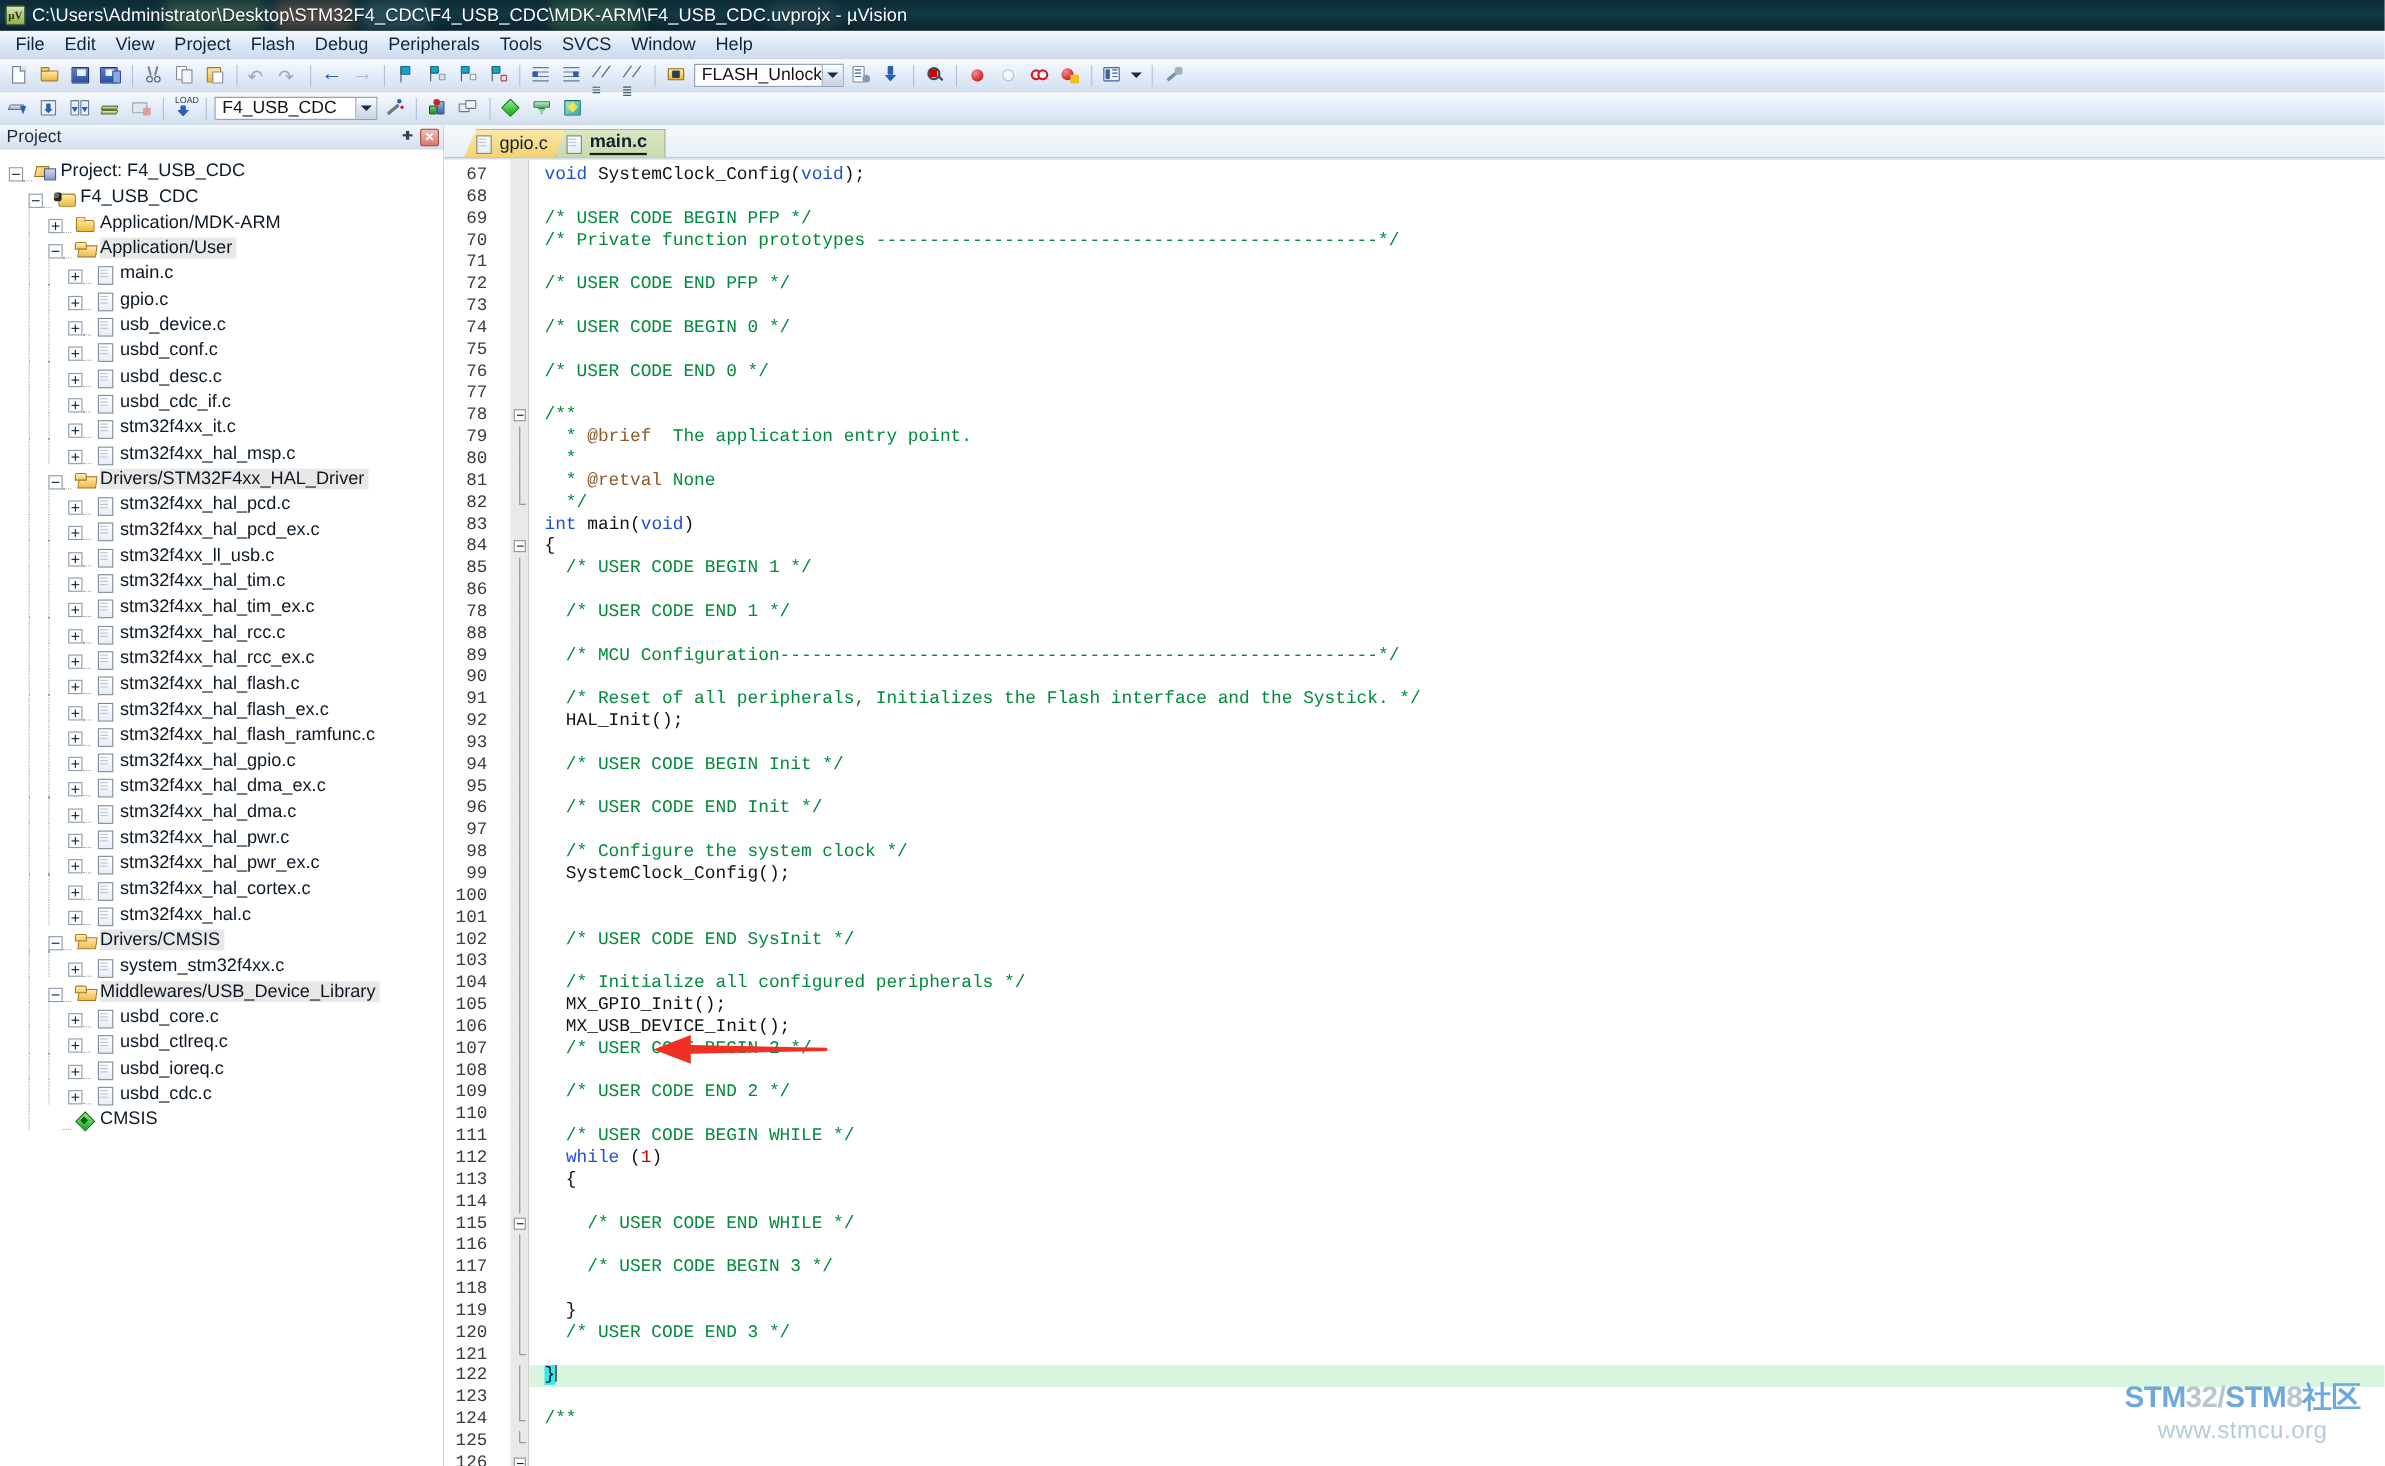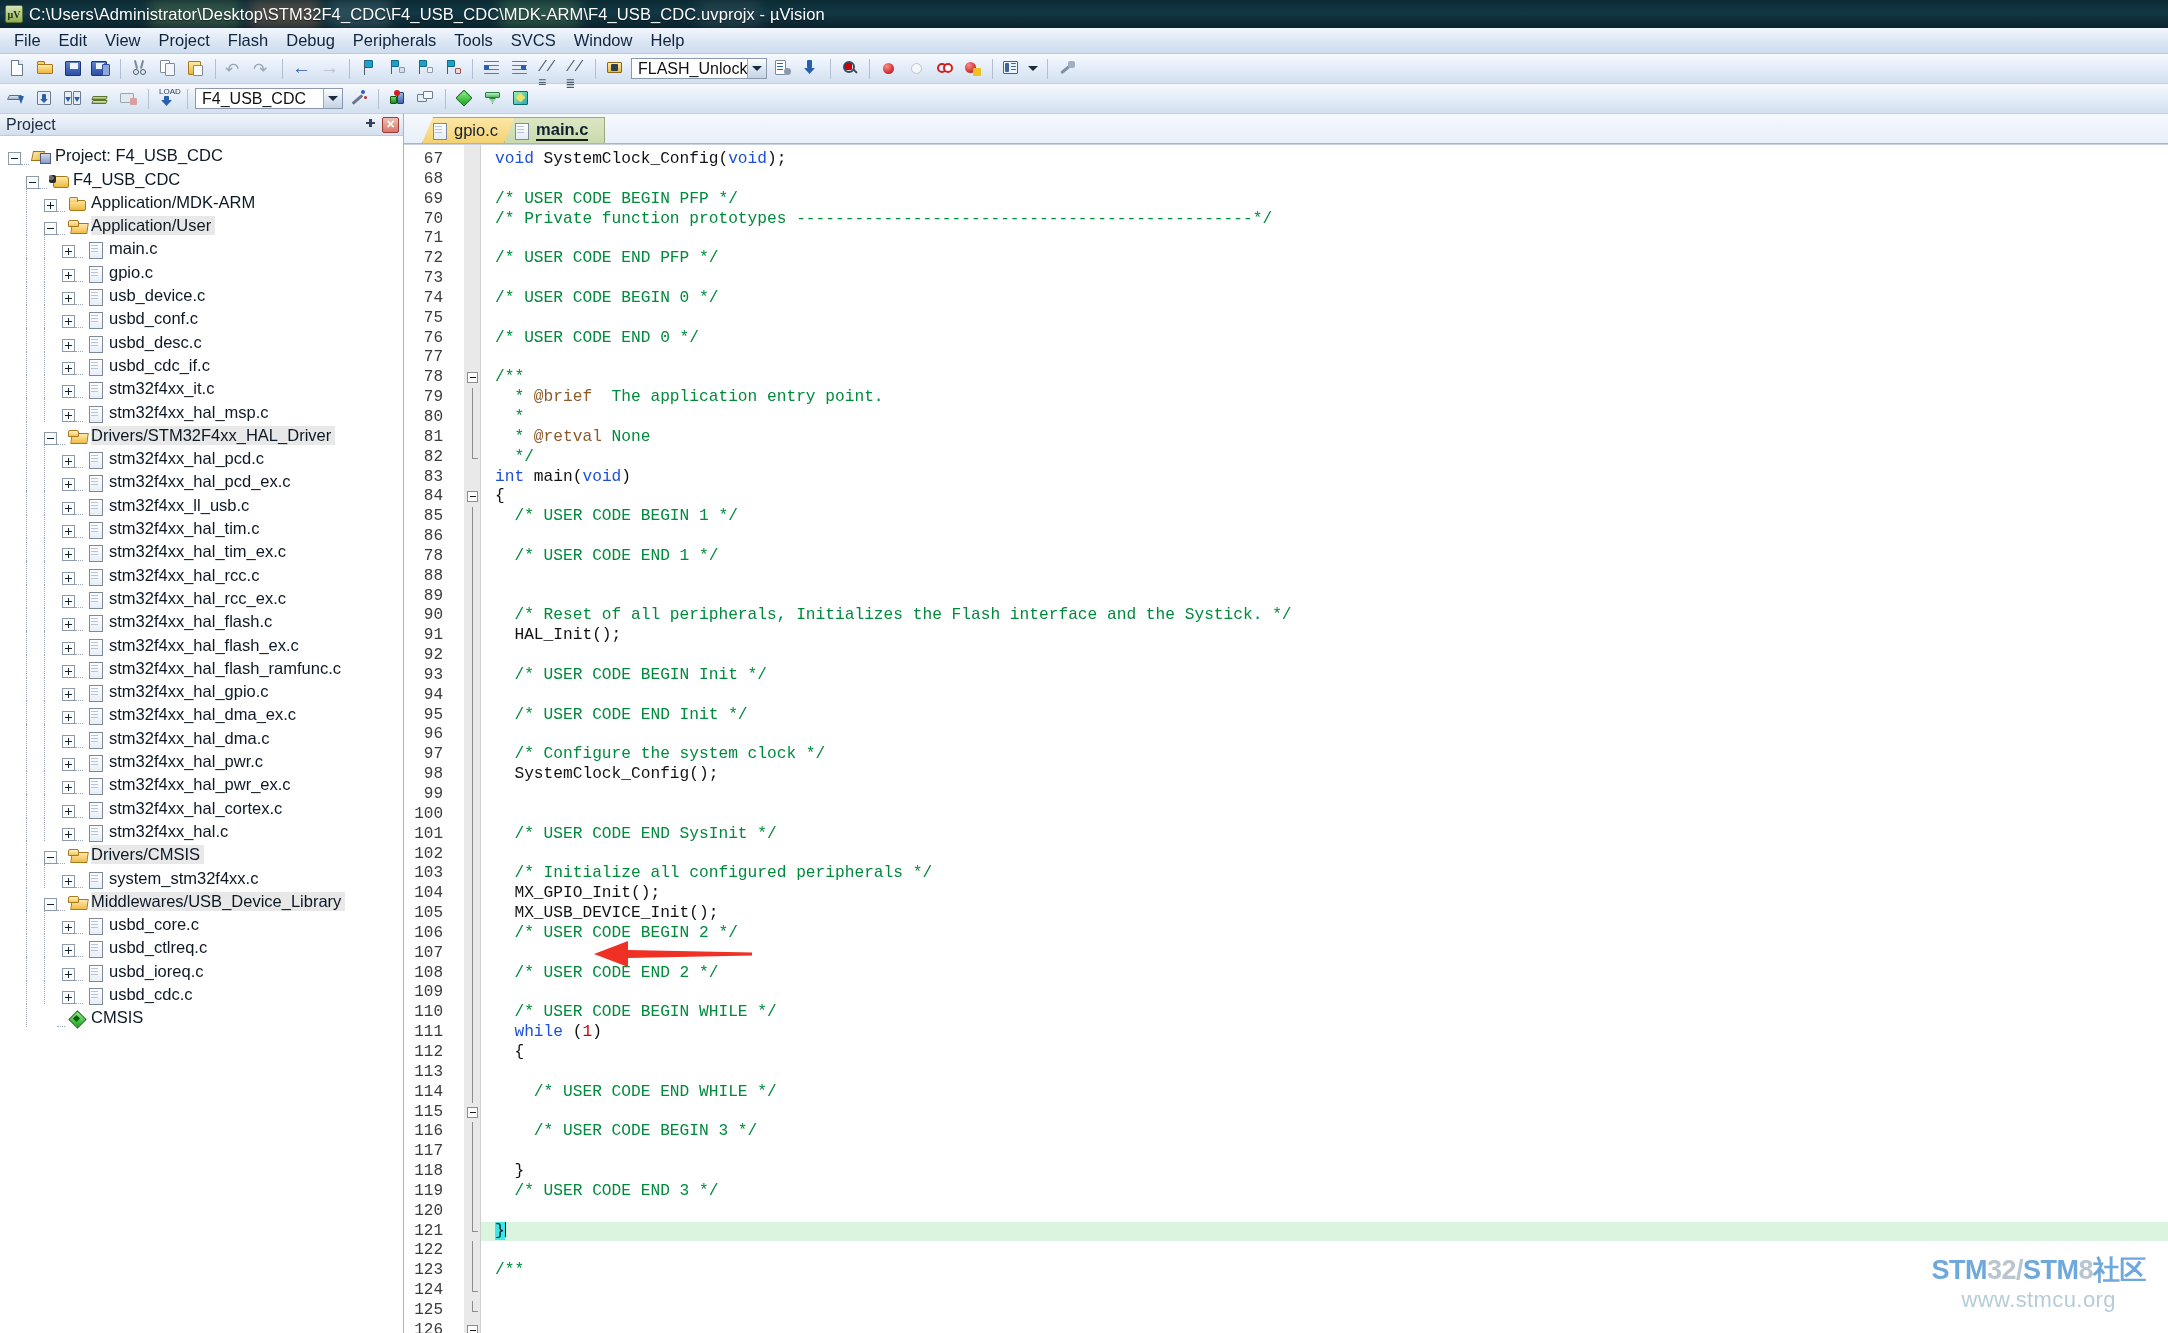--- a/index.html
+++ b/index.html
@@ -1253,20 +1253,21 @@
           <div class="cl"><span class="cm">  * </span><span class="doc">@brief</span><span class="cm">  The application entry point.</span></div>
           <div class="cl"><span class="cm">  *</span></div>
           <div class="cl"><span class="cm">  * </span><span class="doc">@retval</span><span class="cm"> None</span></div>
           <div class="cl"><span class="cm">  */</span></div>
           <div class="cl"><span class="kw">int</span><span class=""> main(</span><span class="kw">void</span><span class="">)</span></div>
           <div class="cl"><span class="">{</span></div>
           <div class="cl"><span class="cm">  /* USER CODE BEGIN 1 */</span></div>
           <div class="cl"></div>
           <div class="cl"><span class="cm">  /* USER CODE END 1 */</span></div>
           <div class="cl"></div>
+          <div class="cl"><span class="cm">  /* MCU Configuration--------------------------------------------------------*/</span></div>
           <div class="cl"></div>
           <div class="cl"><span class="cm">  /* Reset of all peripherals, Initializes the Flash interface and the Systick. */</span></div>
           <div class="cl"><span class="">  HAL_Init();</span></div>
           <div class="cl"></div>
           <div class="cl"><span class="cm">  /* USER CODE BEGIN Init */</span></div>
           <div class="cl"></div>
           <div class="cl"><span class="cm">  /* USER CODE END Init */</span></div>
           <div class="cl"></div>
           <div class="cl"><span class="cm">  /* Configure the system clock */</span></div>
           <div class="cl"><span class="">  SystemClock_Config();</span></div>

